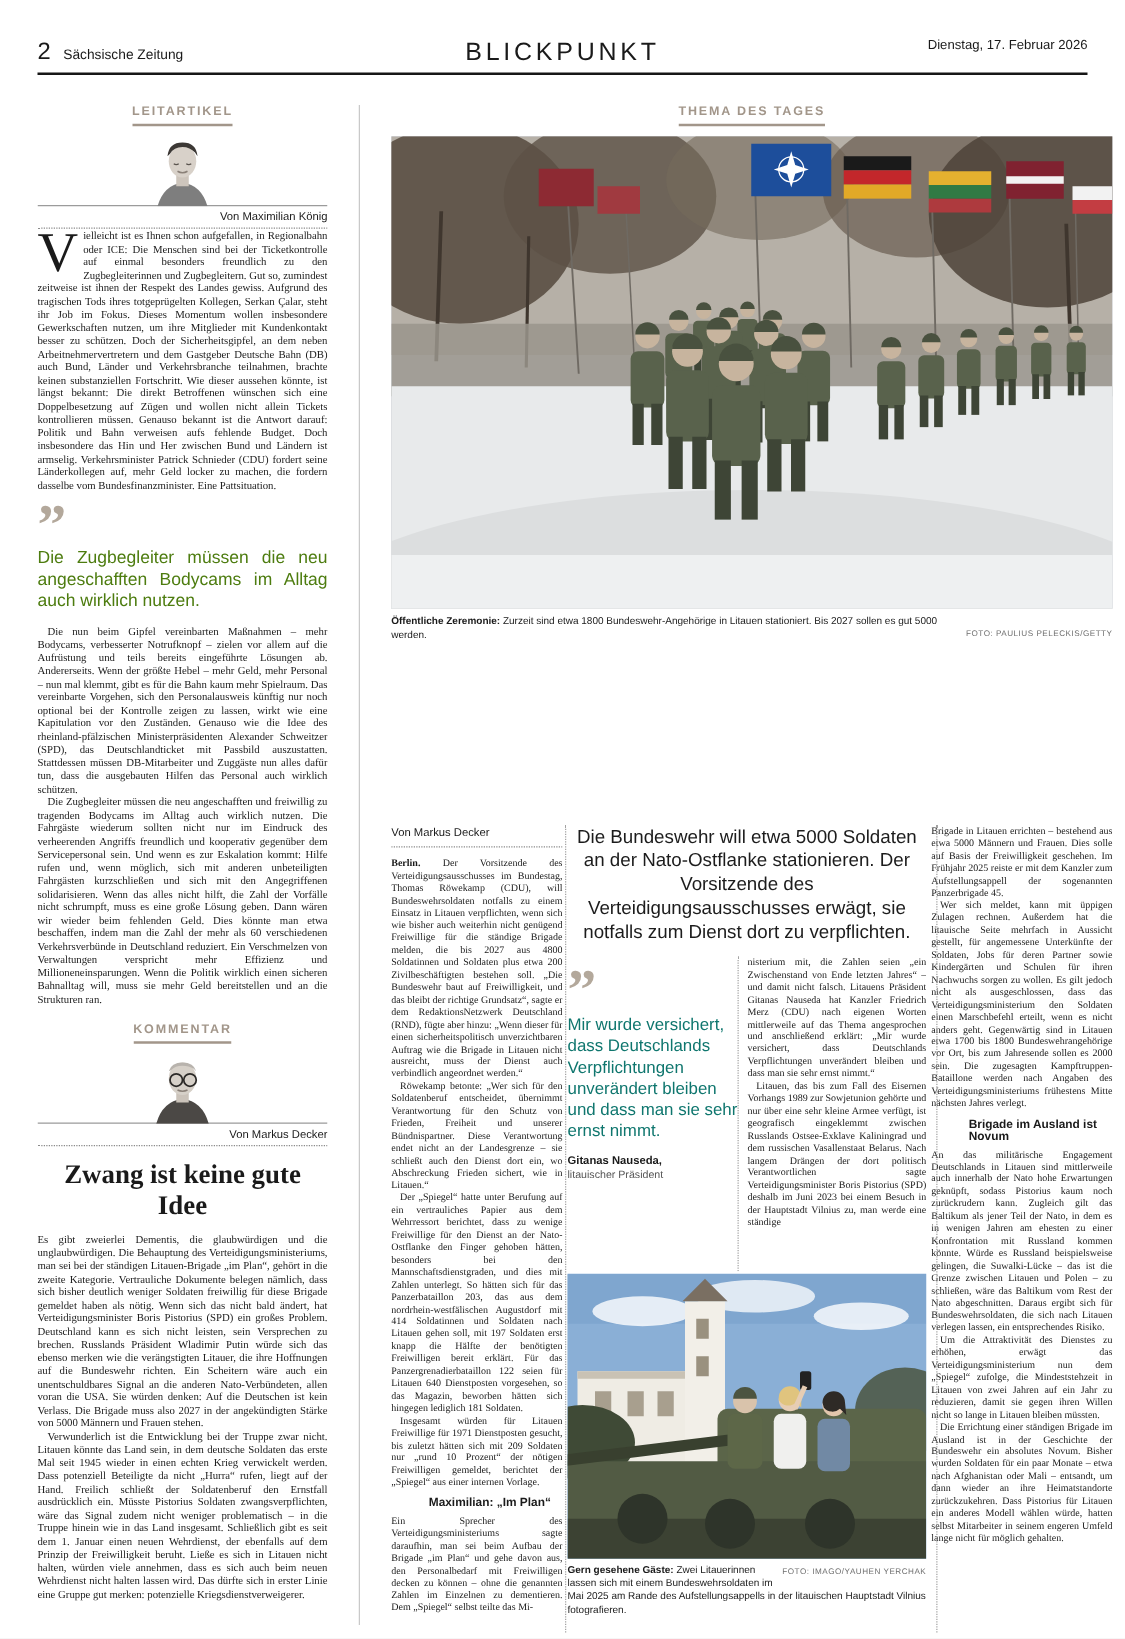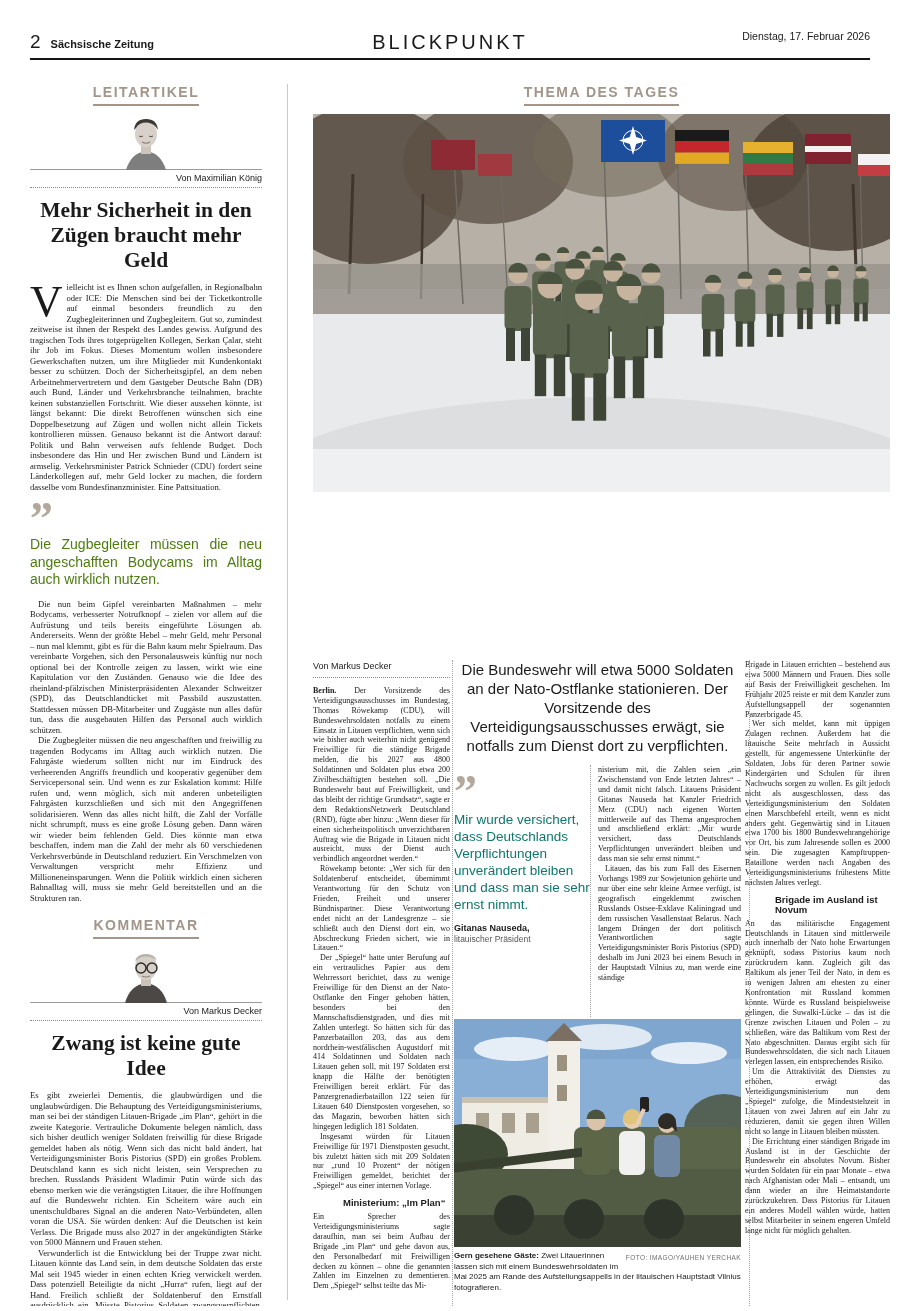--- a/index.html
+++ b/index.html
@@ -2,26 +2,26 @@
 <html lang="de"><head>
 <meta charset="utf-8">
 <style>
   html,body{margin:0;padding:0;background:#e9e9e9;}
   .page{position:relative;width:900px;height:1311px;background:#ffffff;margin:0 auto;overflow:hidden;
         font-family:"Liberation Serif","DejaVu Serif",serif;color:#1a1a1a;}
   
   .hdr{position:absolute;left:30px;top:30px;width:840px;height:28px;border-bottom:2px solid #161616;}
   .hdr-left{position:absolute;left:0;bottom:5px;font-family:"Liberation Sans",sans-serif;}
   .hdr-pn{font-size:19px;font-weight:400;margin-right:10px;}
-  .hdr-paper{font-size:11px;font-weight:bold;}
+  .hdr-paper{font-size:11px;}
   .hdr-center{position:absolute;left:0;right:0;bottom:4px;text-align:center;
               font-family:"Liberation Sans",sans-serif;font-size:20px;letter-spacing:3px;font-weight:500;}
   .hdr-right{position:absolute;right:0;bottom:16px;font-family:"Liberation Sans",sans-serif;font-size:10.5px;}
   
-  .kicker{text-align:center;font-family:"Liberation Sans",sans-serif;font-size:14px;font-weight:bold;
+  .kicker{text-align:center;font-family:"Liberation Sans",sans-serif;font-size:10px;font-weight:bold;
           letter-spacing:1.5px;color:#a2968a;margin:0 0 8px 0;}
   .kicker span{display:inline-block;border-bottom:2px solid #a2968a;padding-bottom:4px;}
   
   .leftcol{position:absolute;left:30px;top:84px;width:232px;height:1222px;overflow:hidden;}
   .vdiv{position:absolute;left:287px;top:84px;width:1px;height:1216px;background:#c9c9c9;}
   .portrait{text-align:center;height:56px;}
   .byline-rule{border-top:1px solid #9b9b9b;margin-top:-1px;}
   .byline{font-family:"Liberation Sans",sans-serif;font-size:9px;text-align:right;padding:3px 0 4px 0;
           border-bottom:1px dotted #8a8a8a;}
   .lhead{font-size:21.5px;line-height:25px;font-weight:bold;text-align:center;margin:10px 0 9px 0;}
@@ -93,21 +93,20 @@
         <rect x="19" y="30" width="10" height="10" fill="#cdc5bc"></rect>
         <ellipse cx="24" cy="20" rx="11" ry="13" fill="#d8d1c9"></ellipse>
         <path d="M12,16 Q13,5 24,5 Q35,5 36,16 L34,13 Q30,8.5 24,8.5 Q17,8.5 14,14 Z" fill="#3c3835"></path>
         <path d="M17,22 q2,1.5 4,0 M27,22 q2,1.5 4,0" stroke="#5a544e" stroke-width="1" fill="none"></path>
         <path d="M20,28 q4,2.5 8,0" stroke="#8a8078" stroke-width="1.2" fill="none"></path>
       </svg>
     </div>
     <div class="byline-rule"></div>
     <div class="byline">Von Maximilian König</div>
 
-    <div class="lhead">Mehr Sicherheit in den Zügen braucht mehr Geld</div>
 
     <div class="lbody">
       <p><span class="dropcap">V</span><span>ielleicht ist es Ihnen schon aufgefallen, in Regionalbahn oder ICE: Die Menschen sind bei der Ticketkontrolle auf einmal besonders freundlich zu den Zugbegleiterinnen und Zugbegleitern. Gut so, zumindest zeitweise ist ihnen der Respekt des Landes gewiss. Aufgrund des tragischen Tods ihres totgeprügelten Kollegen, Serkan Çalar, steht ihr Job im Fokus. Dieses Momentum wollen insbesondere Gewerkschaften nutzen, um ihre Mitglieder mit Kundenkontakt besser zu schützen. Doch der Sicherheitsgipfel, an dem neben Arbeitnehmervertretern und dem Gastgeber Deutsche Bahn (DB) auch Bund, Länder und Verkehrsbranche teilnahmen, brachte keinen substanziellen Fortschritt. Wie dieser aussehen könnte, ist längst bekannt: Die direkt Betroffenen wünschen sich eine Doppelbesetzung auf Zügen und wollen nicht allein Tickets kontrollieren müssen. Genauso bekannt ist die Antwort darauf: Politik und Bahn verweisen aufs fehlende Budget. Doch insbesondere das Hin und Her zwischen Bund und Ländern ist armselig. Verkehrsminister Patrick Schnieder (CDU) fordert seine Länderkollegen auf, mehr Geld locker zu machen, die fordern dasselbe vom Bundesfinanzminister. Eine Pattsituation.</span></p>
 
       <div class="pullq">
         <div class="q-glyph">”</div>
         <div class="q-text">Die Zugbegleiter müssen die neu angeschafften Bodycams im Alltag auch wirklich nutzen.</div>
       </div>
 
       <p class="ind">Die nun beim Gipfel vereinbarten Maßnahmen – mehr Bodycams, verbesserter Notrufknopf – zielen vor allem auf die Aufrüstung und teils bereits eingeführte Lösungen ab. Andererseits. Wenn der größte Hebel – mehr Geld, mehr Personal – nun mal klemmt, gibt es für die Bahn kaum mehr Spielraum. Das vereinbarte Vorgehen, sich den Personalausweis künftig nur noch optional bei der Kontrolle zeigen zu lassen, wirkt wie eine Kapitulation vor den Zuständen. Genauso wie die Idee des rheinland-pfälzischen Ministerpräsidenten Alexander Schweitzer (SPD), das Deutschlandticket mit Passbild auszustatten. Stattdessen müssen DB-Mitarbeiter und Zuggäste nun alles dafür tun, dass die ausgebauten Hilfen das Personal auch wirklich schützen.</p>
@@ -218,35 +217,39 @@
 
         <use href="#sold" transform="translate(400,170) scale(1.25)"></use>
         <use href="#sold" transform="translate(432,166) scale(1.15)"></use>
         <use href="#sold" transform="translate(462,162) scale(1.05)"></use>
         <use href="#sold" transform="translate(492,160) scale(0.95)"></use>
         <use href="#sold" transform="translate(520,158) scale(0.9)"></use>
         <use href="#sold" transform="translate(548,158) scale(0.85)"></use>
       </svg>
     </div>
 
+    <div class="caprow">
+      <div><span class="cap-lead">Öffentliche Zeremonie:</span><span> Zurzeit sind etwa 1800 Bundeswehr-Angehörige in Litauen stationiert. Bis 2027 sollen es gut 5000 werden.</span></div>
+      <div class="credit">FOTO: PAULIUS PELECKIS/GETTY</div>
+    </div>
 
     <div class="mhead">
     </div>
 
     <div class="artrow">
       <div class="gutline-l"></div>
       <div class="gutline-r"></div>
 
       <div class="acol acol1">
         <div class="mbyline">Von Markus Decker</div>
         <p><span class="dateline">Berlin.</span><span> Der Vorsitzende des Verteidigungsausschusses im Bundestag, Thomas Röwekamp (CDU), will Bundeswehrsoldaten notfalls zu einem Einsatz in Litauen verpflichten, wenn sich wie bisher auch weiterhin nicht genügend Freiwillige für die ständige Brigade melden, die bis 2027 aus 4800 Soldatinnen und Soldaten plus etwa 200 Zivilbeschäftigten bestehen soll. „Die Bundeswehr baut auf Freiwilligkeit, und das bleibt der richtige Grundsatz“, sagte er dem RedaktionsNetzwerk Deutschland (RND), fügte aber hinzu: „Wenn dieser für einen sicherheitspolitisch unverzichtbaren Auftrag wie die Brigade in Litauen nicht ausreicht, muss der Dienst auch verbindlich angeordnet werden.“</span></p>
         <p class="ind">Röwekamp betonte: „Wer sich für den Soldatenberuf entscheidet, übernimmt Verantwortung für den Schutz von Frieden, Freiheit und unserer Bündnispartner. Diese Verantwortung endet nicht an der Landesgrenze – sie schließt auch den Dienst dort ein, wo Abschreckung Frieden sichert, wie in Litauen.“</p>
         <p class="ind">Der „Spiegel“ hatte unter Berufung auf ein vertrauliches Papier aus dem Wehrressort berichtet, dass zu wenige Freiwillige für den Dienst an der Nato-Ostflanke den Finger gehoben hätten, besonders bei den Mannschaftsdienstgraden, und dies mit Zahlen unterlegt. So hätten sich für das Panzerbataillon 203, das aus dem nordrhein-westfälischen Augustdorf mit 414 Soldatinnen und Soldaten nach Litauen gehen soll, mit 197 Soldaten erst knapp die Hälfte der benötigten Freiwilligen bereit erklärt. Für das Panzergrenadierbataillon 122 seien für Litauen 640 Dienstposten vorgesehen, so das Magazin, beworben hätten sich hingegen lediglich 181 Soldaten.</p>
         <p class="ind">Insgesamt würden für Litauen Freiwillige für 1971 Dienstposten gesucht, bis zuletzt hätten sich mit 209 Soldaten nur „rund 10 Prozent“ der nötigen Freiwilligen gemeldet, berichtet der „Spiegel“ aus einer internen Vorlage.</p>
-        <div class="minisub">Ministerium: „Im Plan“</div>
+        <div class="minisub">Maximilian: „Im Plan“</div>
         <p>Ein Sprecher des Verteidigungsministeriums sagte daraufhin, man sei beim Aufbau der Brigade „im Plan“ und gehe davon aus, den Personalbedarf mit Freiwilligen decken zu können – ohne die genannten Zahlen im Einzelnen zu dementieren. Dem „Spiegel“ selbst teilte das Mi-</p>
       </div>
 
       <div class="amid">
         <div class="subhead">Die Bundeswehr will etwa 5000 Soldaten an der Nato-Ostflanke stationieren. Der Vorsitzende des Verteidigungsausschusses erwägt, sie notfalls zum Dienst dort zu verpflichten.</div>
 
         <div class="midinner">
           <div class="qcol">
             <div class="q-glyph">”</div>
             <div class="mq-text">Mir wurde versichert, dass Deutschlands Verpflichtungen unverändert bleiben und dass man sie sehr ernst nimmt.</div>

